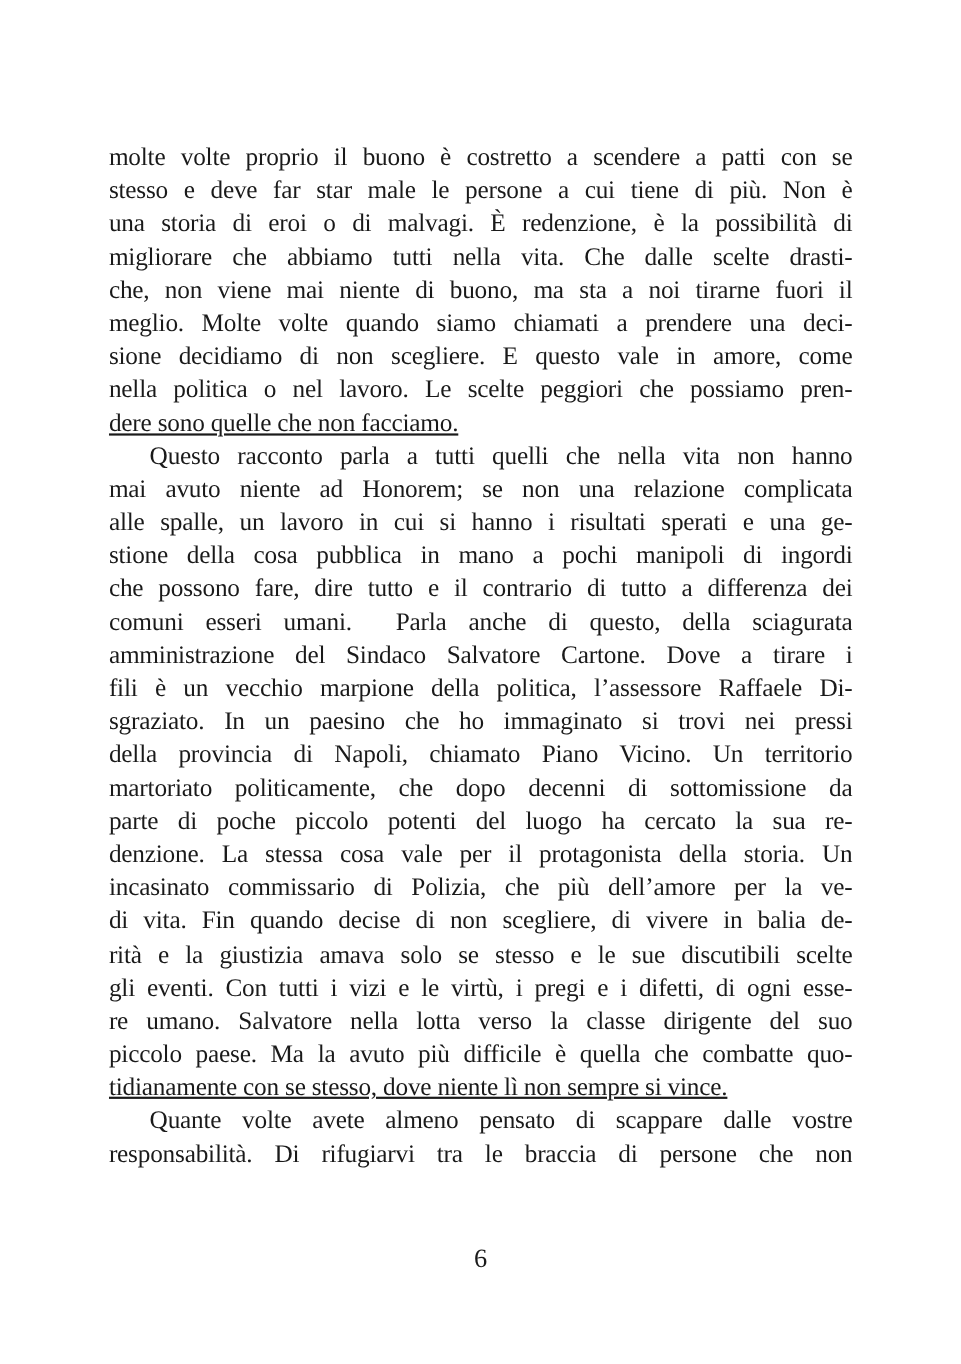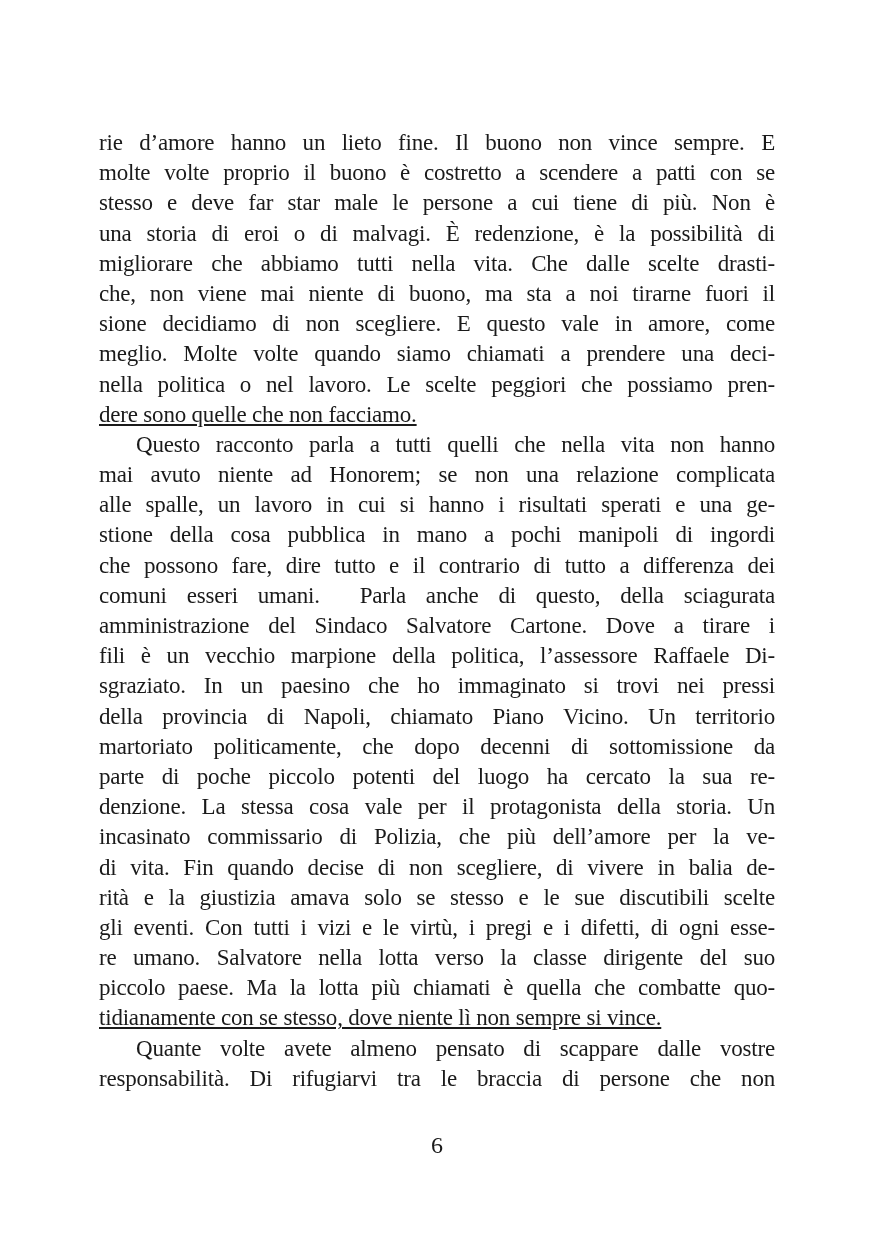--- a/index.html
+++ b/index.html
@@ -50,28 +50,27 @@
     line-height: 32px;
     letter-spacing: 0;
   }
 </style>
 </head>
 <body>
 
 <div class="book-page">
   <div class="text-block" id="text-block">
       <div class="paragraph">
-        <div class="line">rie d’amore hanno un lieto fine. Il buono non vince sempre. E</div>
         <div class="line">molte volte proprio il buono è costretto a scendere a patti con se</div>
         <div class="line">stesso e deve far star male le persone a cui tiene di più. Non è</div>
         <div class="line">una storia di eroi o di malvagi. È redenzione, è la possibilità di</div>
         <div class="line">migliorare che abbiamo tutti nella vita. Che dalle scelte drasti-</div>
         <div class="line">che, non viene mai niente di buono, ma sta a noi tirarne fuori il</div>
+        <div class="line">meglio. Molte volte quando siamo chiamati a prendere una deci-</div>
         <div class="line">sione decidiamo di non scegliere. E questo vale in amore, come</div>
-        <div class="line">meglio. Molte volte quando siamo chiamati a prendere una deci-</div>
         <div class="line">nella politica o nel lavoro. Le scelte peggiori che possiamo pren-</div>
         <div class="line para-last">dere sono quelle che non facciamo.</div>
       </div>
       <div class="paragraph">
         <div class="line indent">Questo racconto parla a tutti quelli che nella vita non hanno</div>
         <div class="line">mai avuto niente ad Honorem; se non una relazione complicata</div>
         <div class="line">alle spalle, un lavoro in cui si hanno i risultati sperati e una ge-</div>
         <div class="line">stione della cosa pubblica in mano a pochi manipoli di ingordi</div>
         <div class="line">che possono fare, dire tutto e il contrario di tutto a differenza dei</div>
         <div class="line">comuni esseri umani.&nbsp; Parla anche di questo, della sciagurata</div>
@@ -80,21 +79,21 @@
         <div class="line">sgraziato. In un paesino che ho immaginato si trovi nei pressi</div>
         <div class="line">della provincia di Napoli, chiamato Piano Vicino. Un territorio</div>
         <div class="line">martoriato politicamente, che dopo decenni di sottomissione da</div>
         <div class="line">parte di poche piccolo potenti del luogo ha cercato la sua re-</div>
         <div class="line">denzione. La stessa cosa vale per il protagonista della storia. Un</div>
         <div class="line">incasinato commissario di Polizia, che più dell’amore per la ve-</div>
         <div class="line">di vita. Fin quando decise di non scegliere, di vivere in balia de-</div>
         <div class="line">rità e la giustizia amava solo se stesso e le sue discutibili scelte</div>
         <div class="line">gli eventi. Con tutti i vizi e le virtù, i pregi e i difetti, di ogni esse-</div>
         <div class="line">re umano. Salvatore nella lotta verso la classe dirigente del suo</div>
-        <div class="line">piccolo paese. Ma la lotta più chiamati è quella che combatte quo-</div>
+        <div class="line">piccolo paese. Ma la avuto più difficile è quella che combatte quo-</div>
         <div class="line para-last">tidianamente con se stesso, dove niente lì non sempre si vince.</div>
       </div>
       <div class="paragraph">
         <div class="line indent">Quante volte avete almeno pensato di scappare dalle vostre</div>
         <div class="line">responsabilità. Di rifugiarvi tra le braccia di persone che non</div>
       </div>
     </div>
   <div class="page-number">6</div>
 </div>
 

